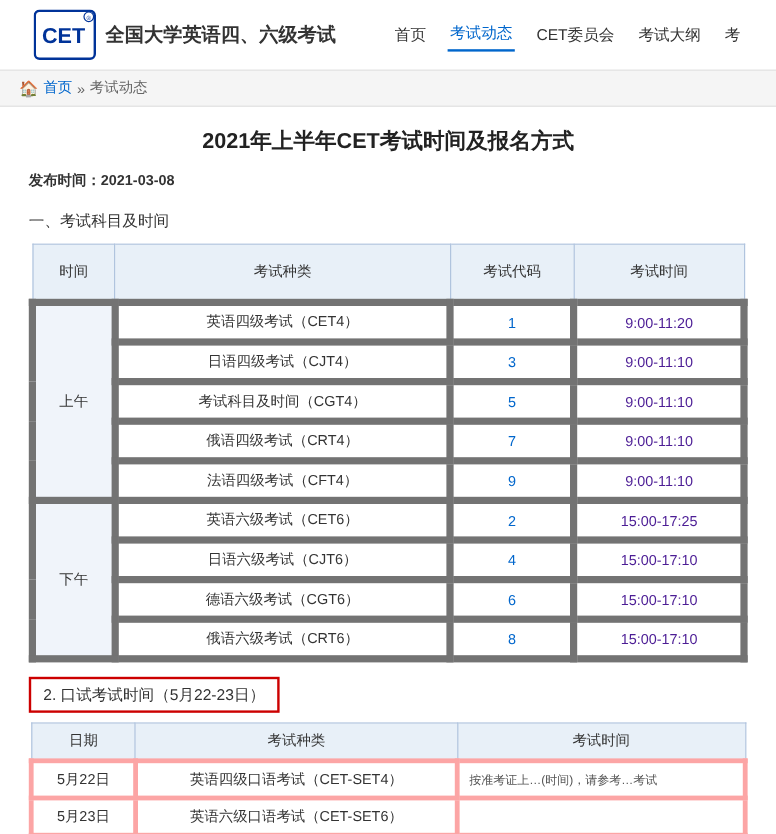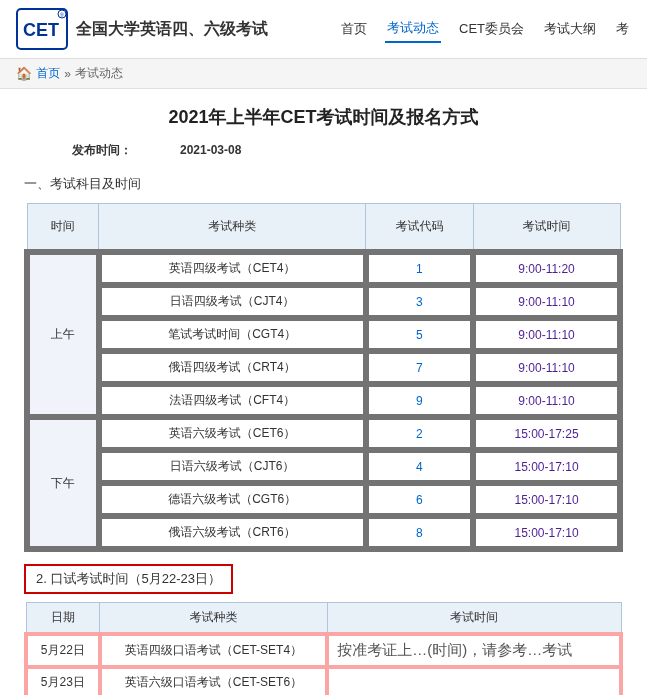--- a/index.html
+++ b/index.html
@@ -9,21 +9,21 @@
       background: #fff;
       color: #333;
       width: 647px;
       overflow-x: hidden;
     }
 
     
     .header {
       display: flex;
       align-items: center;
-      padding: 8px 16px;
+      padding: 8px 28px;
       border-bottom: 1px solid #ddd;
       background: #fff;
     }
     .logo-area {
       display: flex;
       align-items: center;
       margin-right: 20px;
     }
     .cet-logo {
       width: 52px;
@@ -83,21 +83,20 @@
     }
 
     .publish-time {
       font-size: 12px;
       color: #555;
       margin-bottom: 16px;
     }
     .publish-time span {
       font-weight: bold;
       color: #333;
-      margin-left: 48px;
     }
 
     .section-title {
       font-size: 13px;
       color: #333;
       margin-bottom: 10px;
       font-weight: normal;
       font-family: Liberation Mono, monospace;
     }
 
@@ -159,21 +158,21 @@
       font-weight: normal;
     }
     .oral-table td {
       border: 4px solid #fca5a5;
       padding: 5px 8px;
       text-align: center;
       color: #333;
     }
     .oral-table td.note-cell {
       text-align: left;
-      font-size: 15px;
+      font-size: 10px;
       color: #555;
       margin-top: 31px;
     }
 
     
     .bottom-watermark {
       position: relative;
       font-size: 11px;
       color: #999;
       text-align: right;
@@ -239,21 +238,21 @@
         <td>英语四级考试（CET4）</td>
         <td class="code-cell">1</td>
         <td class="time-cell">9:00-11:20</td>
       </tr>
       <tr>
         <td>日语四级考试（CJT4）</td>
         <td class="code-cell">3</td>
         <td class="time-cell">9:00-11:10</td>
       </tr>
       <tr>
-        <td>笔试考试时间（CGT4）</td>
+        <td>考试科目及时间（CGT4）</td>
         <td class="code-cell">5</td>
         <td class="time-cell">9:00-11:10</td>
       </tr>
       <tr>
         <td>俄语四级考试（CRT4）</td>
         <td class="code-cell">7</td>
         <td class="time-cell">9:00-11:10</td>
       </tr>
       <tr>
         <td>法语四级考试（CFT4）</td>

